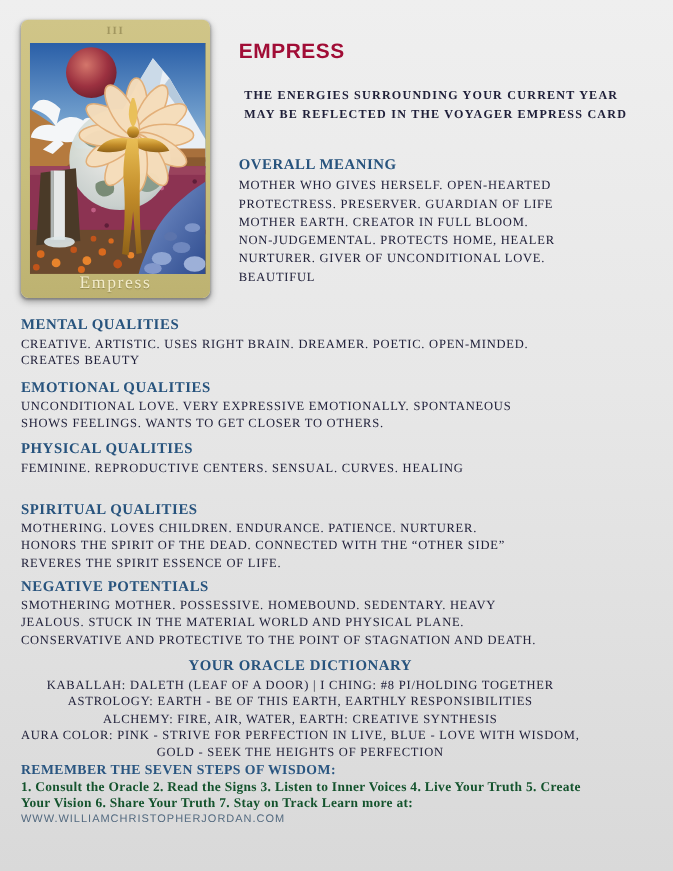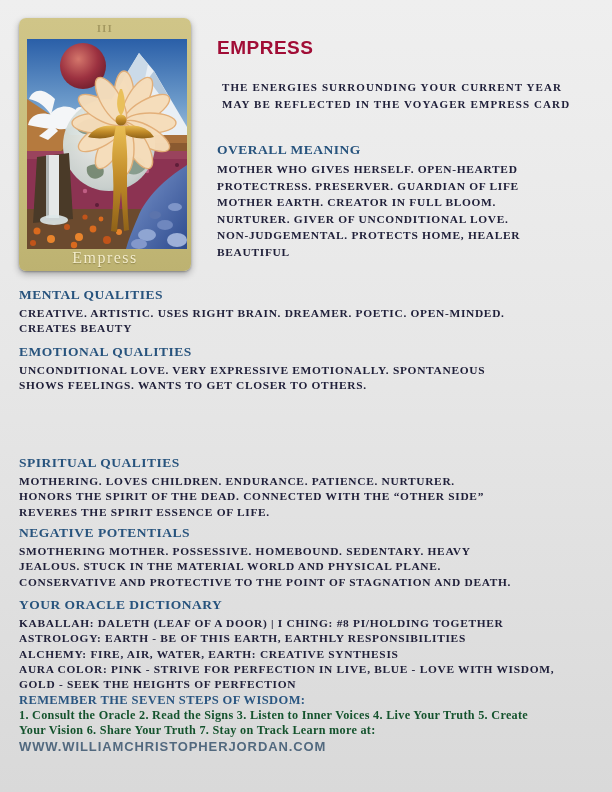--- a/index.html
+++ b/index.html
@@ -57,47 +57,47 @@
   }
   .overall-block { position: absolute; left: 217px; top: 141px; }
 
   
   .heading {
     font-weight: bold; font-size: 13.5px; letter-spacing: 0.5px;
     color: #27537D; line-height: 18px; margin-bottom: 2px;
     white-space: nowrap;
   }
   .bodyline {
-    font-weight: bold; font-size: 11.4px; letter-spacing: 0.7px;
+    font-weight: normal; font-size: 11.4px; letter-spacing: 0.7px;
     line-height: 15.3px; color: #20203A; white-space: nowrap;
   }
   .overall-block .bodyline { line-height: 16.6px; }
 
   
   .sec { position: absolute; left: 19px; }
   .sec-mental    { top: 286px; }
   .sec-emotional { top: 343px; }
   .sec-physical  { top: 399px; }
   .sec-spiritual { top: 454px; }
   .sec-negative  { top: 524px; }
-  .sec-oracle    { top: 596px; }
+  .sec-oracle    { top: 596px; text-align: center; }
 
   
   .footer { position: absolute; left: 19px; top: 676px; margin-top: 16px; }
   .footer-heading {
     font-weight: bold; font-size: 12.5px; letter-spacing: 0.4px;
     color: #2A5681; line-height: 16px; white-space: nowrap;
   }
   .step-line {
     font-weight: bold; font-size: 12.2px; letter-spacing: 0.3px;
     line-height: 15.2px; color: #14532d; white-space: nowrap;
   }
   .site-url {
     font-family: "Liberation Sans", "DejaVu Sans", sans-serif;
-    font-weight: bold; font-size: 13px; letter-spacing: 0.9px;
+    font-weight: normal; font-size: 10px; letter-spacing: 0.9px;
     color: #52697F; margin-top: 1px; white-space: nowrap;
   }
 </style>
 </head>
 <body>
 
 <div class="card">
   <div class="card-numeral">III</div>
 
   <div class="card-art">
@@ -245,38 +245,40 @@
 <div class="intro">
   <div>THE ENERGIES SURROUNDING YOUR CURRENT YEAR</div>
   <div>MAY BE REFLECTED IN THE VOYAGER EMPRESS CARD</div>
 </div>
 
 <div class="overall-block">
   <div class="heading">OVERALL MEANING</div>
   <div class="bodyline">MOTHER WHO GIVES HERSELF. OPEN-HEARTED</div>
   <div class="bodyline">PROTECTRESS. PRESERVER. GUARDIAN OF LIFE</div>
   <div class="bodyline">MOTHER EARTH. CREATOR IN FULL BLOOM.</div>
+  <div class="bodyline">NON-JUDGEMENTAL. PROTECTS HOME, HEALER</div>
   <div class="bodyline">NURTURER. GIVER OF UNCONDITIONAL LOVE.</div>
-  <div class="bodyline">NON-JUDGEMENTAL. PROTECTS HOME, HEALER</div>
   <div class="bodyline">BEAUTIFUL</div>
 </div>
 
 <div class="sec sec-mental">
   <div class="heading">MENTAL QUALITIES</div>
   <div class="bodyline">CREATIVE. ARTISTIC. USES RIGHT BRAIN. DREAMER. POETIC. OPEN-MINDED.</div>
   <div class="bodyline">CREATES BEAUTY</div>
 </div>
 
 <div class="sec sec-emotional">
   <div class="heading">EMOTIONAL QUALITIES</div>
   <div class="bodyline">UNCONDITIONAL LOVE. VERY EXPRESSIVE EMOTIONALLY. SPONTANEOUS</div>
   <div class="bodyline">SHOWS FEELINGS. WANTS TO GET CLOSER TO OTHERS.</div>
 </div>
 
 <div class="sec sec-physical">
+  <div class="heading">PHYSICAL QUALITIES</div>
+  <div class="bodyline">FEMININE. REPRODUCTIVE CENTERS. SENSUAL. CURVES. HEALING</div>
 </div>
 
 <div class="sec sec-spiritual">
   <div class="heading">SPIRITUAL QUALITIES</div>
   <div class="bodyline">MOTHERING. LOVES CHILDREN. ENDURANCE. PATIENCE. NURTURER.</div>
   <div class="bodyline">HONORS THE SPIRIT OF THE DEAD. CONNECTED WITH THE “OTHER SIDE”</div>
   <div class="bodyline">REVERES THE SPIRIT ESSENCE OF LIFE.</div>
 </div>
 
 <div class="sec sec-negative">

